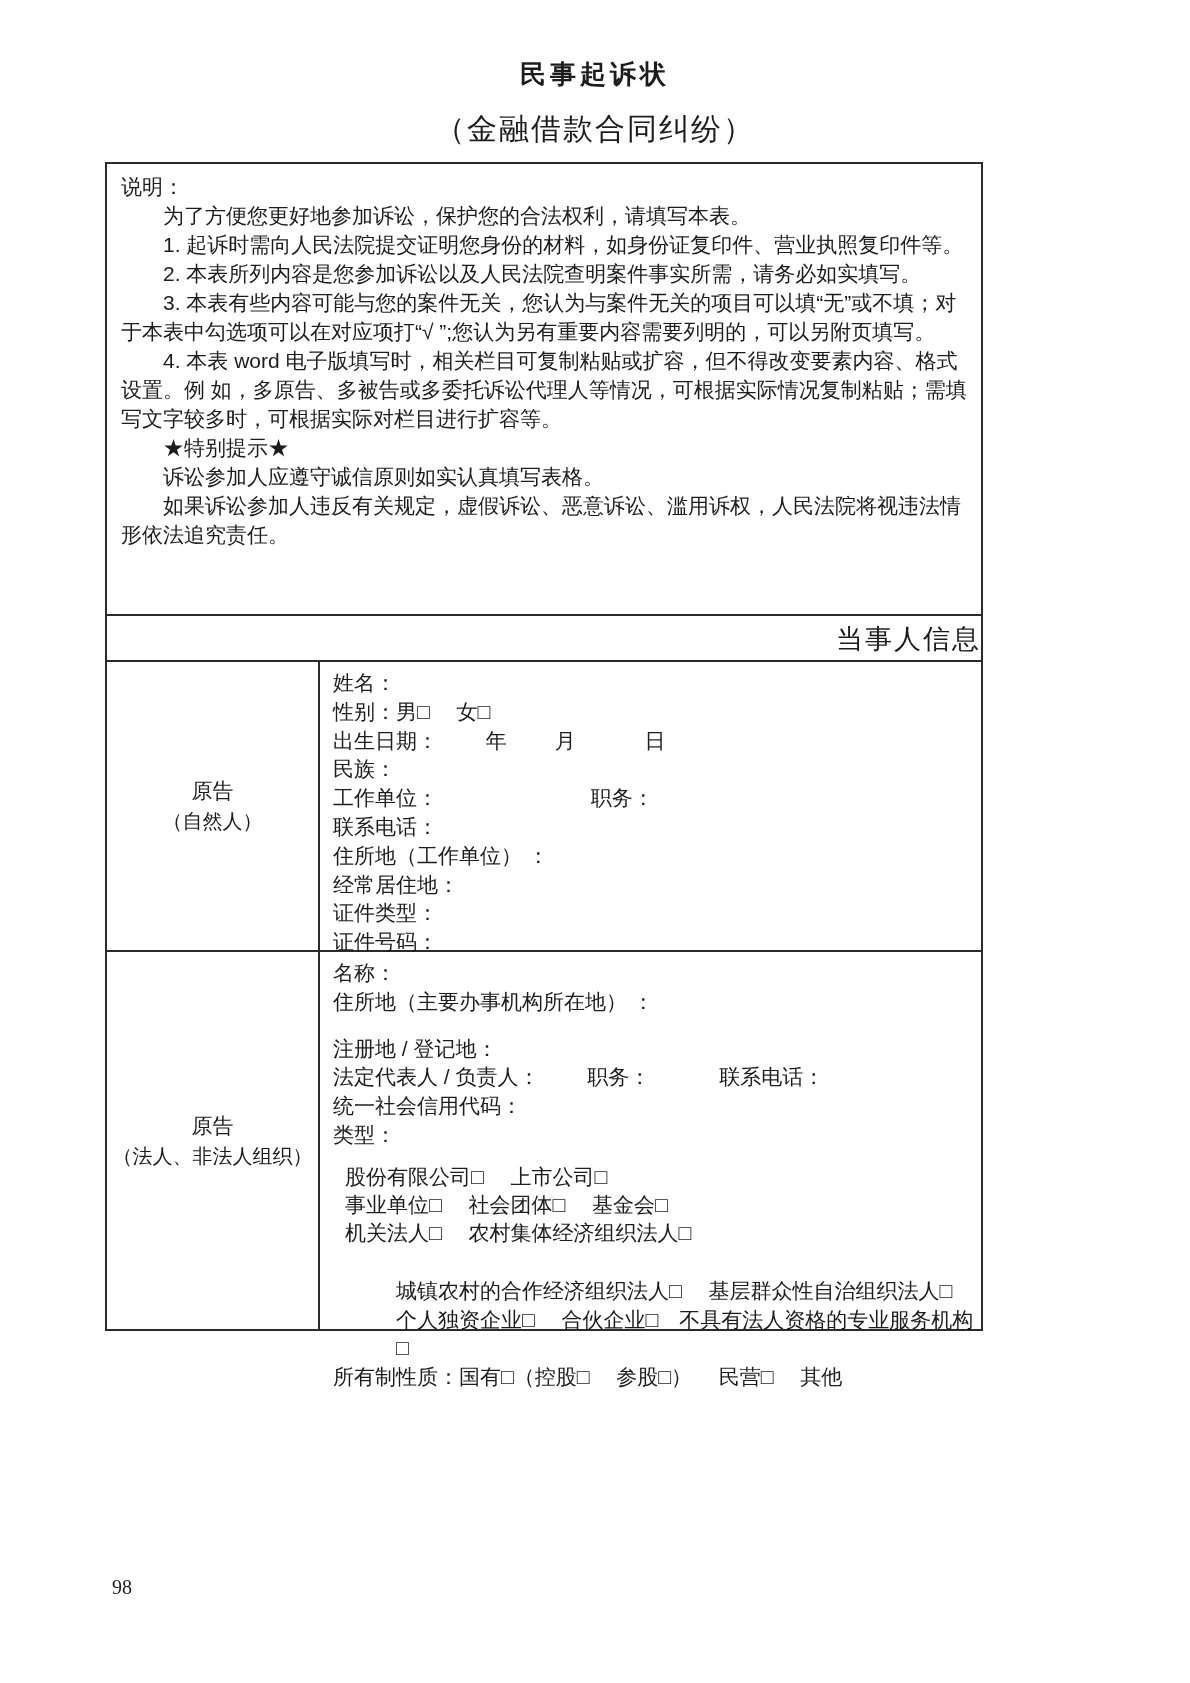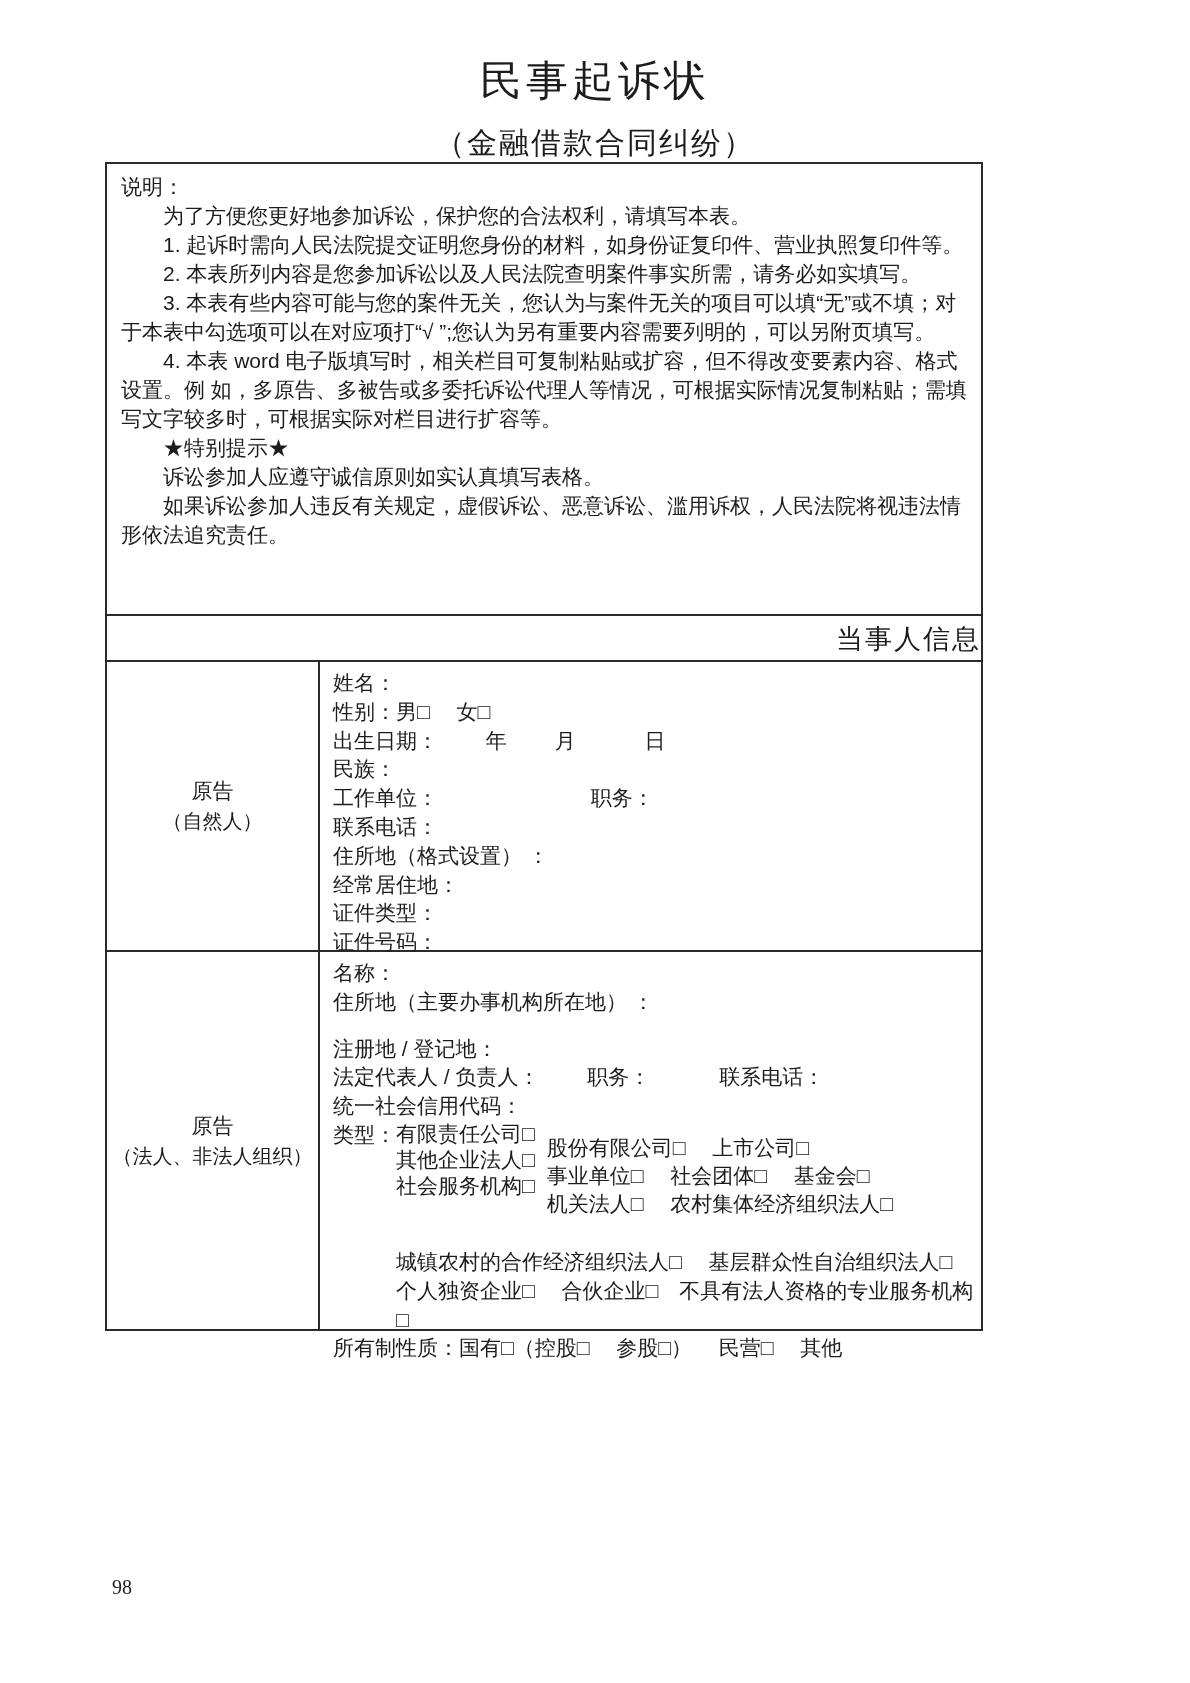--- a/index.html
+++ b/index.html
@@ -6,21 +6,21 @@
   body{
     width:1190px;height:1683px;
     background:#ffffff;
     color:#1c1c1c;
     font-family:"Liberation Sans",sans-serif;
     position:relative;
     overflow:hidden;
   }
   .page-header{width:878px;margin:0 auto;padding-top:42px;text-align:center;}
   .doc-title{
-    font-size:42px;font-weight:400;letter-spacing:4px;line-height:48px;margin:15px;
+    font-size:26px;font-weight:700;letter-spacing:4px;line-height:48px;margin:8px;
   }
   .doc-subtitle{
     font-size:30px;font-weight:400;letter-spacing:2px;line-height:46px;margin:0;
   }
   .form-table{
     position:absolute;left:105px;top:162px;width:878px;
     border:2px solid #2b2b2b;
     box-sizing:border-box;
     background:#fff;
   }
@@ -59,21 +59,21 @@
     flex:1 1 auto;
     padding:7px 6px 0 13px;
     font-size:21px;line-height:28.8px;
     box-sizing:border-box;
   }
   .row-natural{height:288px;}
   .row-org{height:377px;}
   .fline{white-space:pre-wrap;}
   .blank-sm{height:18px;}
   .blank-md{height:30px;}
-  .type-block{display:flex;align-items:flex-start;}
+  .type-block{display:flex;align-items:flex-start;flex-direction:column;}
   .type-left{display:flex;align-items:flex-start;white-space:pre;}
   .type-col-a{display:flex;flex-direction:column;line-height:26px;}
   .type-col-b{display:flex;flex-direction:column;line-height:28px;margin-left:12px;margin-top:13px;white-space:pre;}
   .indent-3em{padding-left:63px;}
   .page-number{
     position:absolute;left:112px;top:1576px;
     font-family:"Liberation Serif",serif;
     font-size:20px;color:#222;
   }
 </style>
@@ -106,21 +106,21 @@
       <span class="lbl1">原告</span>
       <span class="lbl2">（自然人）</span>
     </div>
     <div class="row-content">
       <div class="fline">姓名：</div>
       <div class="fline">性别：男□　 女□</div>
       <div class="fline">出生日期：　　 年　　 月　　　 日</div>
       <div class="fline">民族：</div>
       <div class="fline">工作单位：　　　　　　　 职务：</div>
       <div class="fline">联系电话：</div>
-      <div class="fline">住所地（格式设置） ：</div>
+      <div class="fline">住所地（工作单位） ：</div>
       <div class="fline">经常居住地：</div>
       <div class="fline">证件类型：</div>
       <div class="fline">证件号码：</div>
     </div>
   </div>
 
   <div class="party-row row-org">
     <div class="row-label">
       <span class="lbl1">原告</span>
       <span class="lbl2">（法人、非法人组织）</span>
@@ -129,25 +129,20 @@
       <div class="fline">名称：</div>
       <div class="fline">住所地（主要办事机构所在地） ：</div>
       <div class="blank-sm"></div>
       <div class="fline">注册地 / 登记地：</div>
       <div class="fline">法定代表人 / 负责人：　　 职务：　　　 联系电话：</div>
       <div class="fline">统一社会信用代码：</div>
 
       <div class="type-block">
         <div class="type-left">
           <span>类型：</span>
-          <span class="type-col-a">
-            <span>有限责任公司□</span>
-            <span>其他企业法人□</span>
-            <span>社会服务机构□</span>
-          </span>
         </div>
         <div class="type-col-b">
           <span>股份有限公司□　 上市公司□</span>
           <span>事业单位□　 社会团体□　 基金会□</span>
           <span>机关法人□　 农村集体经济组织法人□</span>
         </div>
       </div>
 
       <div class="blank-md"></div>
       <div class="fline indent-3em">城镇农村的合作经济组织法人□　 基层群众性自治组织法人□</div>

